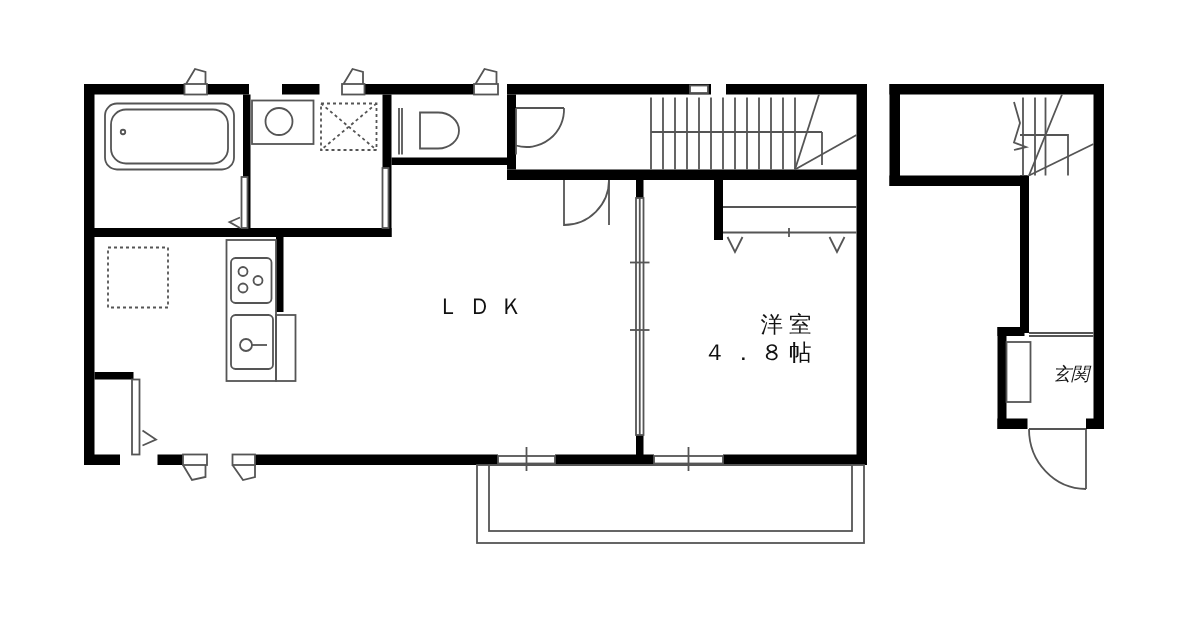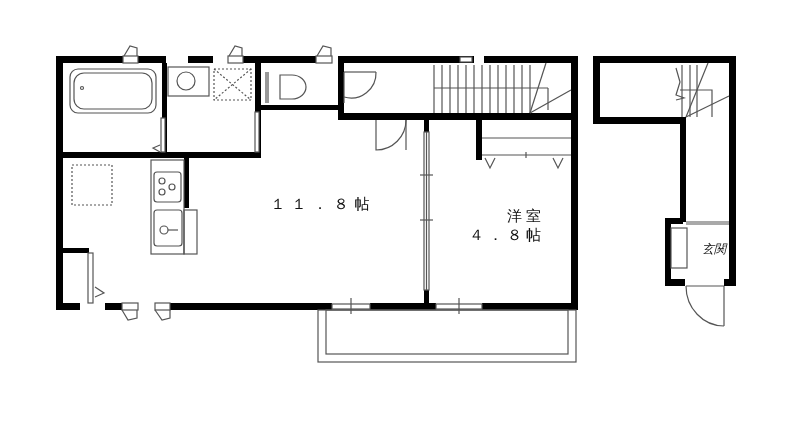--- a/index.html
+++ b/index.html
@@ -162,21 +162,21 @@
     <path d="M676 68 L680 82 L676 95 L684 98 L676 100"></path>
     <path d="M686 222 L729 222 M686 224 L729 224"></path>
     <rect x="671" y="228" width="16" height="40" fill="#fff"></rect>
     <line x1="686" y1="286" x2="724" y2="286"></line>
     <line x1="724" y1="286" x2="724" y2="326"></line>
     <path d="M686 286 A38 40 0 0 0 724 326"></path>
   </g>
 </svg>
 
 <div class="label ldk">
-  <div>１１．８帖</div>
+  <div>ＬＤＫ</div>
 </div>
 <div class="label yoshitsu">
   <div>洋室</div>
   <div>４．８帖</div>
 </div>
 <div class="label genkan">
   <div>玄関</div>
 </div>
 
 </body></html>

